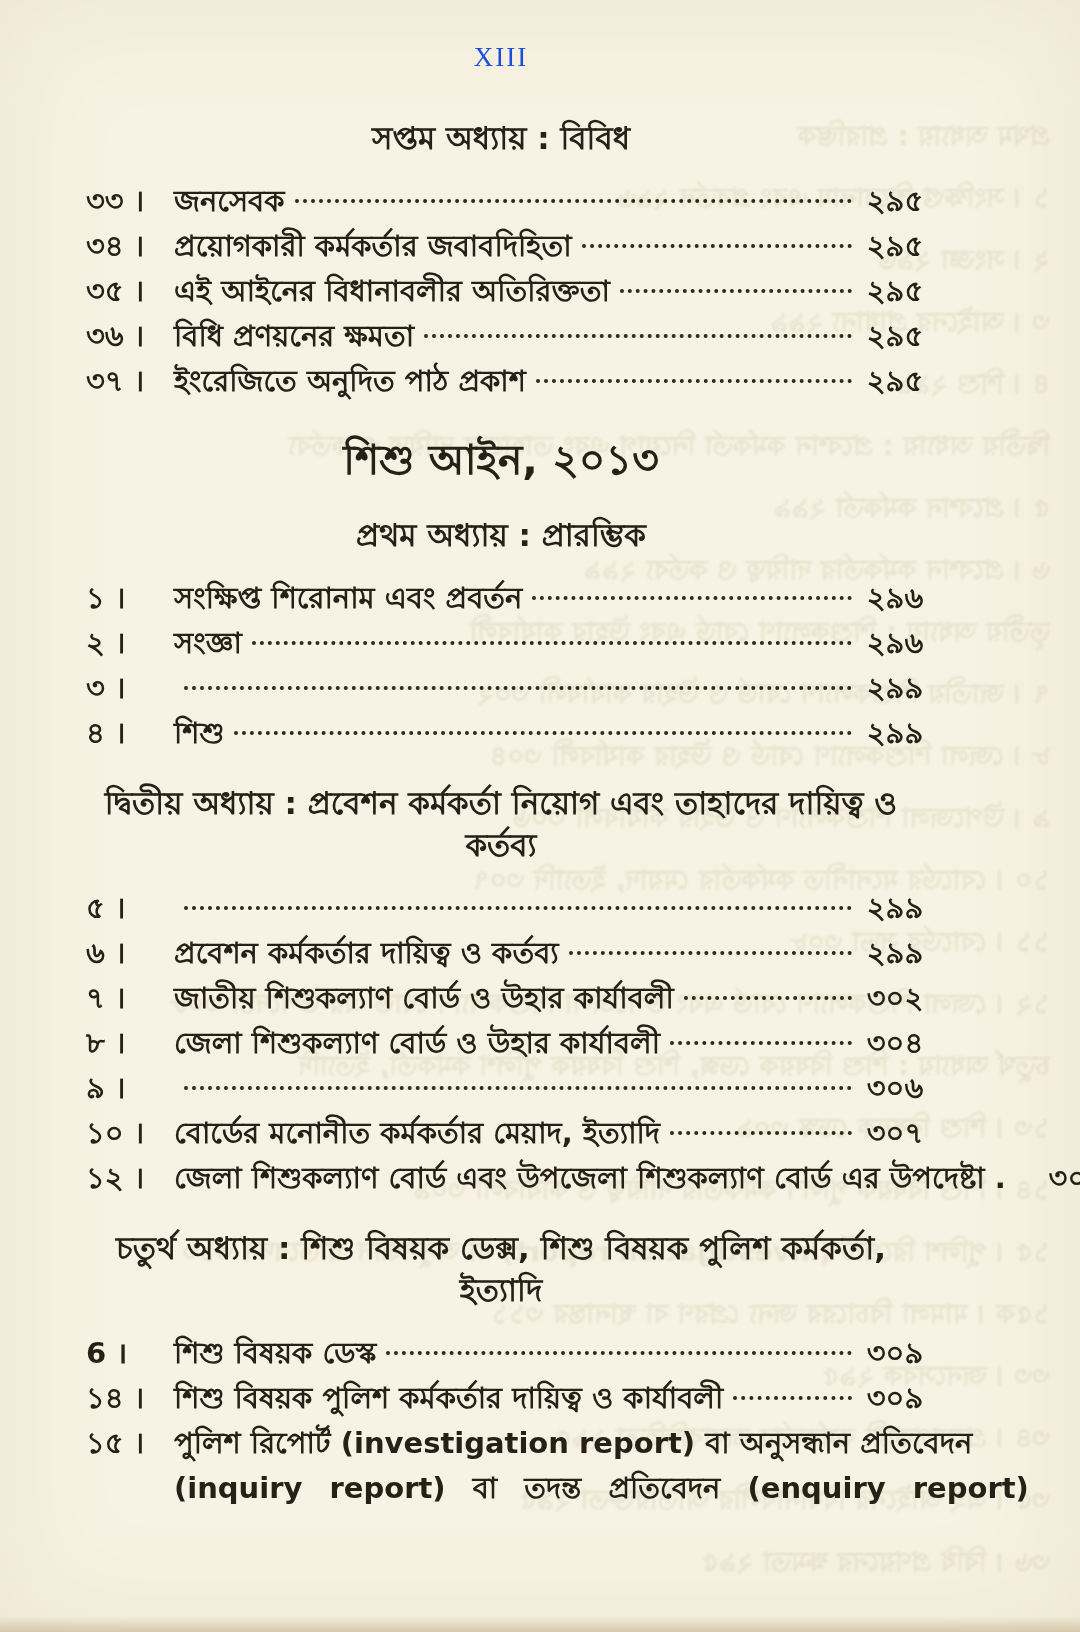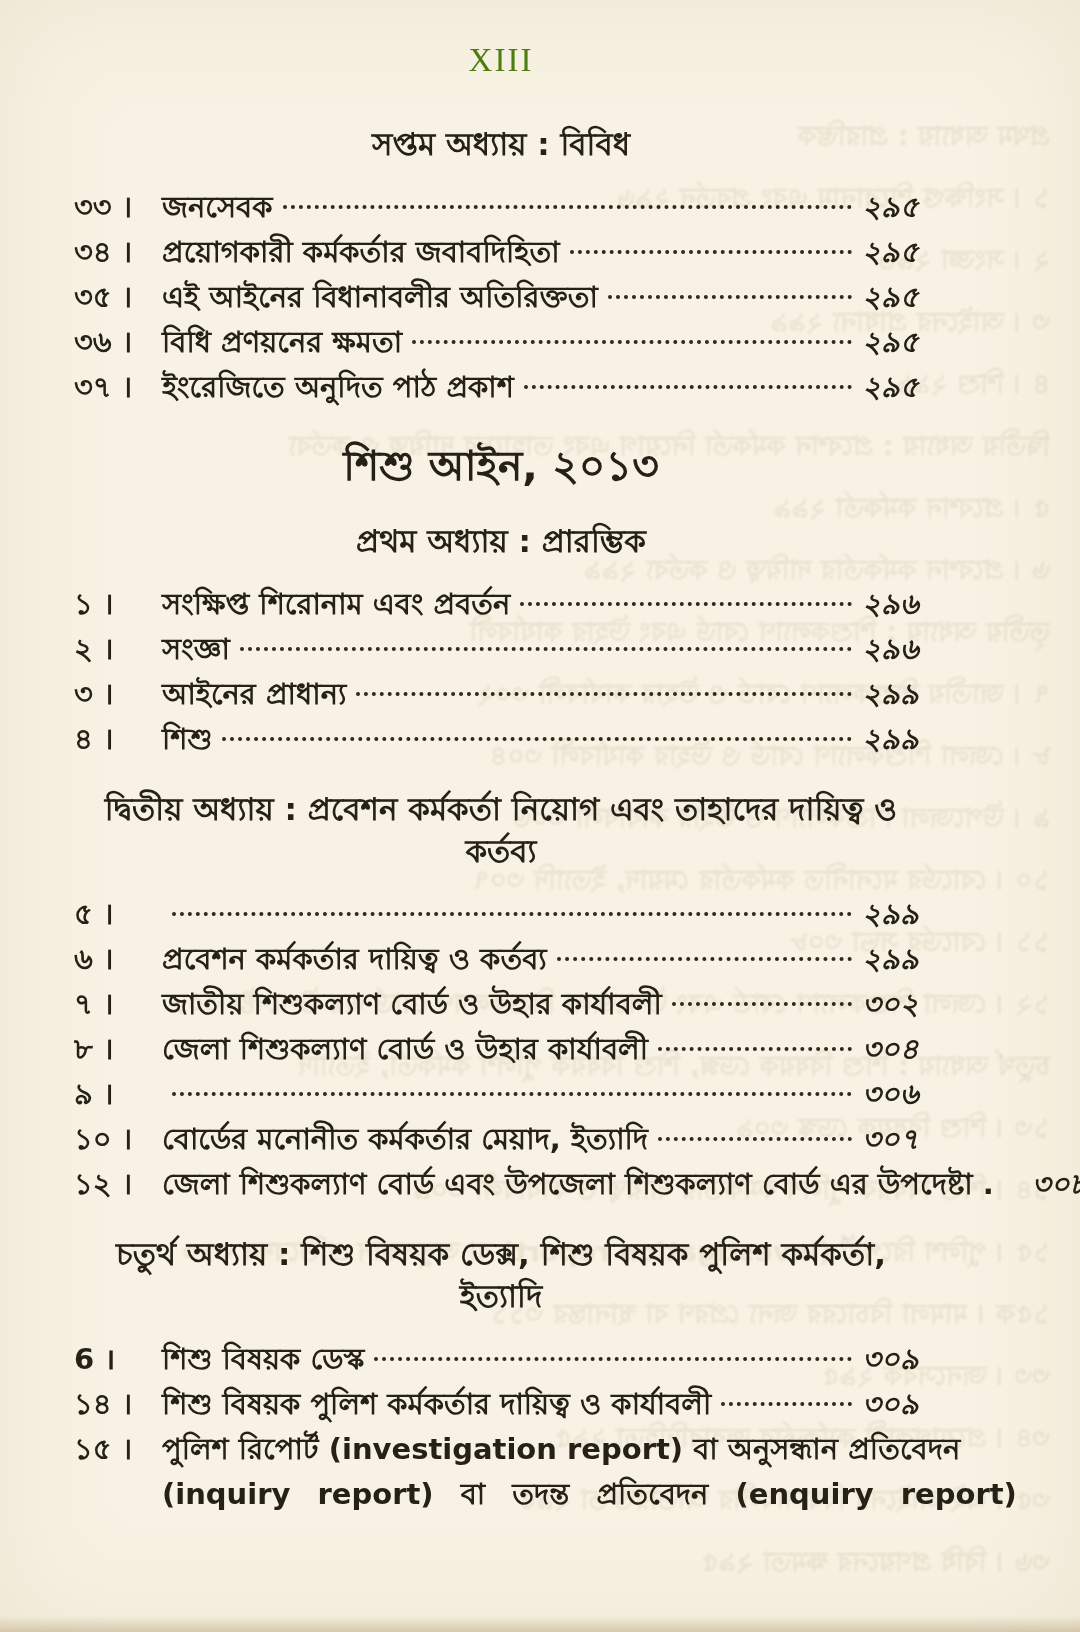--- a/index.html
+++ b/index.html
@@ -49,23 +49,23 @@
     font-weight: 700;
   }
   .content {
     position: relative;
     padding: 42px 152px 0 74px;
     color: var(--ink, #262116);
   }
   .folio {
     text-align: center;
     font-family: "Liberation Serif", "DejaVu Serif", serif;
-    font-size: 33px;
+    font-size: 27px;
     letter-spacing: 2px;
-    color: #4d7c0f;
+    color: #1d4ed8;
     margin: 0 0 44px 0;
     font-weight: 400;
   }
   .sec-heading {
     text-align: center;
     font-size: 31px;
     font-weight: 700;
     line-height: 42px;
     margin: 26px 0 20px 0;
   }
@@ -76,20 +76,21 @@
     font-weight: 700;
     line-height: 48px;
     margin: 32px 0 30px 0;
   }
   .row {
     display: flex;
     align-items: baseline;
     font-size: 29px;
     font-weight: 700;
     line-height: 45px;
+    margin-left: 12px;
   }
   .row .no {
     flex: 0 0 88px;
     white-space: nowrap;
   }
   .row .title {
     flex: 0 1 auto;
     white-space: nowrap;
   }
   .row .dots {
@@ -97,23 +98,22 @@
     min-width: 18px;
     border-bottom: 4px dotted #2e281d;
     margin: 0 10px;
     transform: translateY(-8px);
   }
   .row .dots.blank {
     border-bottom: none;
   }
   .row .pageno {
     flex: 0 0 66px;
-    text-align: left;
+    text-align: center;
     white-space: nowrap;
-    font-style: italic;
   }
   .row.cont .indent {
     flex: 0 0 88px;
   }
   .row.cont .title.spread {
     word-spacing: 17px;
   }
 </style>
 </head>
 <body style="--paper: #f7f2e3; --ink: #262116;">
@@ -200,21 +200,20 @@
     <span class="pageno">২৯৬</span>
   </div>
             <div class="row">
     <span class="no">২ ।</span>
     <span class="title">সংজ্ঞা</span>
     <span class="dots"></span>
     <span class="pageno">২৯৬</span>
   </div>
             <div class="row">
     <span class="no">৩ ।</span>
-    <span class="title">আইনের প্রাধান্য</span>
     <span class="dots"></span>
     <span class="pageno">২৯৯</span>
   </div>
             <div class="row">
     <span class="no">৪ ।</span>
     <span class="title">শিশু</span>
     <span class="dots"></span>
     <span class="pageno">২৯৯</span>
   </div>
           </div>

